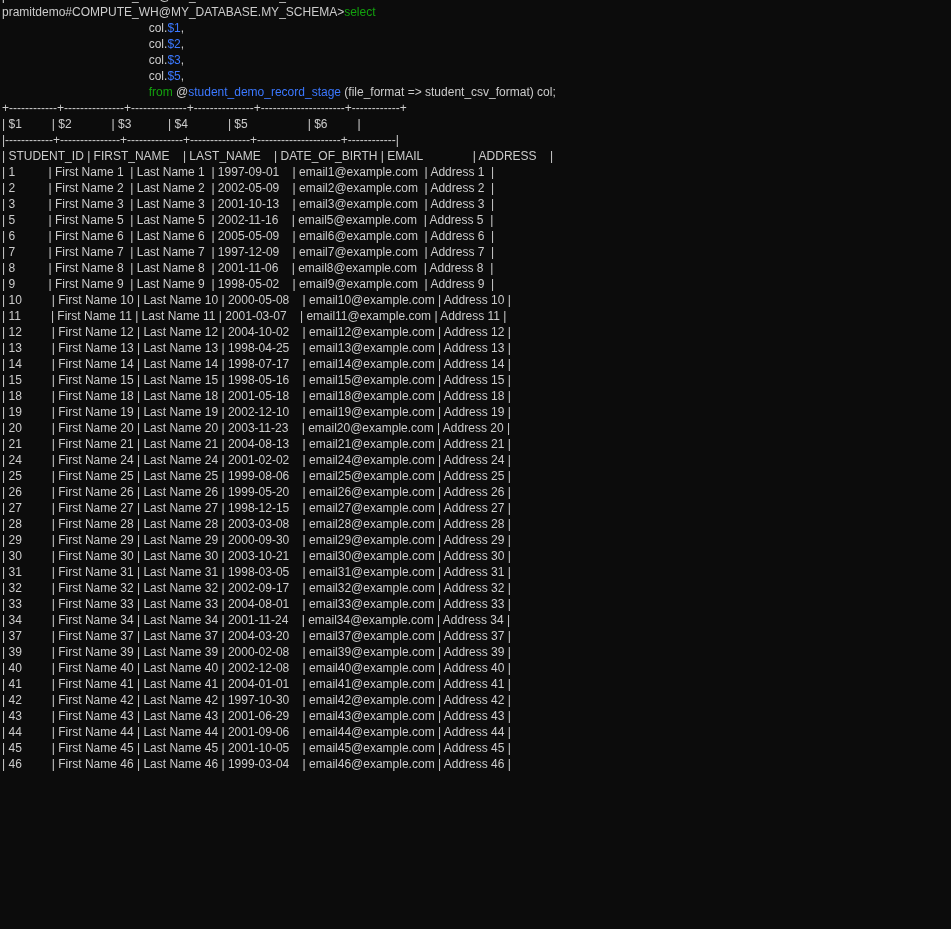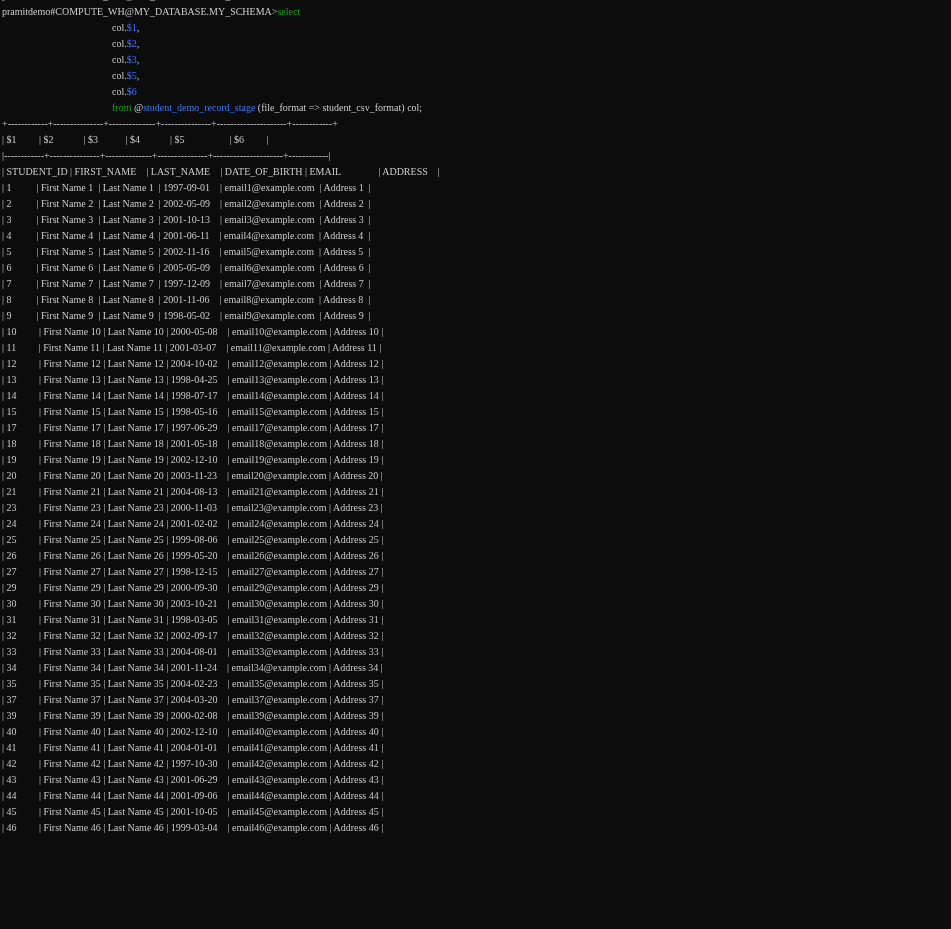--- a/index.html
+++ b/index.html
@@ -8,22 +8,22 @@
     width:951px;height:929px;
     overflow:hidden;
     background:var(--term-bg,#0c0c0c);
     box-sizing:border-box;
     padding:0 0 0 2px;
     cursor:text;
   }
   .buffer{margin-top:-12px;}
   .line{
     margin:0;padding:0;
-    font-family:Liberation Serif, serif;
-    font-size:10px;
+    font-family:Liberation Sans, sans-serif;
+    font-size:12px;
     line-height:16px;
     color:var(--term-fg,#cccccc);
     white-space:pre;
   }
   .kw{color:var(--term-green,#13a10e);}
   .var{color:var(--term-blue,#3b78ff);}
 </style>
 </head>
 <body>
 
@@ -32,65 +32,61 @@
 
     <pre class="line"><span>pramitdemo#COMPUTE_WH@MY_DATABASE.MY_SCHEMA&gt;</span><span class="kw">select</span></pre>
 
     <pre class="line"><span>pramitdemo#COMPUTE_WH@MY_DATABASE.MY_SCHEMA&gt;</span><span class="kw">select</span></pre>
 
     <div id="sql-column-lines">
         <pre class="line"><span>                                            col.</span><span class="var">$1</span><span>,</span></pre>
         <pre class="line"><span>                                            col.</span><span class="var">$2</span><span>,</span></pre>
         <pre class="line"><span>                                            col.</span><span class="var">$3</span><span>,</span></pre>
         <pre class="line"><span>                                            col.</span><span class="var">$5</span><span>,</span></pre>
-        <pre class="line"><span>                                            col.</span><span class="var">$6</span><span></span></pre>
       </div>
 
     <pre class="line"><span id="from-indent">                                            </span><span class="kw">from</span><span> @</span><span class="var">student_demo_record_stage</span><span> (file_format =&gt; student_csv_format) col;</span></pre>
 
     <div id="result-table">
         <pre class="line">+------------+---------------+--------------+---------------+---------------------+------------+</pre>
         <pre class="line">| $1         | $2            | $3           | $4            | $5                  | $6         |</pre>
         <pre class="line">|------------+---------------+--------------+---------------+---------------------+------------|</pre>
         <pre class="line">| STUDENT_ID | FIRST_NAME    | LAST_NAME    | DATE_OF_BIRTH | EMAIL               | ADDRESS    |</pre>
         <pre class="line">| 1          | First Name 1  | Last Name 1  | 1997-09-01    | email1@example.com  | Address 1  |</pre>
         <pre class="line">| 2          | First Name 2  | Last Name 2  | 2002-05-09    | email2@example.com  | Address 2  |</pre>
         <pre class="line">| 3          | First Name 3  | Last Name 3  | 2001-10-13    | email3@example.com  | Address 3  |</pre>
-        <pre class="line">| 4          | First Name 4  | Last Name 4  | 2001-06-11    | email4@example.com  | Address 4  |</pre>
         <pre class="line">| 5          | First Name 5  | Last Name 5  | 2002-11-16    | email5@example.com  | Address 5  |</pre>
         <pre class="line">| 6          | First Name 6  | Last Name 6  | 2005-05-09    | email6@example.com  | Address 6  |</pre>
         <pre class="line">| 7          | First Name 7  | Last Name 7  | 1997-12-09    | email7@example.com  | Address 7  |</pre>
         <pre class="line">| 8          | First Name 8  | Last Name 8  | 2001-11-06    | email8@example.com  | Address 8  |</pre>
         <pre class="line">| 9          | First Name 9  | Last Name 9  | 1998-05-02    | email9@example.com  | Address 9  |</pre>
         <pre class="line">| 10         | First Name 10 | Last Name 10 | 2000-05-08    | email10@example.com | Address 10 |</pre>
         <pre class="line">| 11         | First Name 11 | Last Name 11 | 2001-03-07    | email11@example.com | Address 11 |</pre>
         <pre class="line">| 12         | First Name 12 | Last Name 12 | 2004-10-02    | email12@example.com | Address 12 |</pre>
         <pre class="line">| 13         | First Name 13 | Last Name 13 | 1998-04-25    | email13@example.com | Address 13 |</pre>
         <pre class="line">| 14         | First Name 14 | Last Name 14 | 1998-07-17    | email14@example.com | Address 14 |</pre>
         <pre class="line">| 15         | First Name 15 | Last Name 15 | 1998-05-16    | email15@example.com | Address 15 |</pre>
-        <pre class="line">| 17         | First Name 17 | Last Name 17 | 1997-06-29    | email17@example.com | Address 17 |</pre>
         <pre class="line">| 18         | First Name 18 | Last Name 18 | 2001-05-18    | email18@example.com | Address 18 |</pre>
         <pre class="line">| 19         | First Name 19 | Last Name 19 | 2002-12-10    | email19@example.com | Address 19 |</pre>
         <pre class="line">| 20         | First Name 20 | Last Name 20 | 2003-11-23    | email20@example.com | Address 20 |</pre>
         <pre class="line">| 21         | First Name 21 | Last Name 21 | 2004-08-13    | email21@example.com | Address 21 |</pre>
-        <pre class="line">| 23         | First Name 23 | Last Name 23 | 2000-11-03    | email23@example.com | Address 23 |</pre>
         <pre class="line">| 24         | First Name 24 | Last Name 24 | 2001-02-02    | email24@example.com | Address 24 |</pre>
         <pre class="line">| 25         | First Name 25 | Last Name 25 | 1999-08-06    | email25@example.com | Address 25 |</pre>
         <pre class="line">| 26         | First Name 26 | Last Name 26 | 1999-05-20    | email26@example.com | Address 26 |</pre>
         <pre class="line">| 27         | First Name 27 | Last Name 27 | 1998-12-15    | email27@example.com | Address 27 |</pre>
+        <pre class="line">| 28         | First Name 28 | Last Name 28 | 2003-03-08    | email28@example.com | Address 28 |</pre>
         <pre class="line">| 29         | First Name 29 | Last Name 29 | 2000-09-30    | email29@example.com | Address 29 |</pre>
         <pre class="line">| 30         | First Name 30 | Last Name 30 | 2003-10-21    | email30@example.com | Address 30 |</pre>
         <pre class="line">| 31         | First Name 31 | Last Name 31 | 1998-03-05    | email31@example.com | Address 31 |</pre>
         <pre class="line">| 32         | First Name 32 | Last Name 32 | 2002-09-17    | email32@example.com | Address 32 |</pre>
         <pre class="line">| 33         | First Name 33 | Last Name 33 | 2004-08-01    | email33@example.com | Address 33 |</pre>
         <pre class="line">| 34         | First Name 34 | Last Name 34 | 2001-11-24    | email34@example.com | Address 34 |</pre>
-        <pre class="line">| 35         | First Name 35 | Last Name 35 | 2004-02-23    | email35@example.com | Address 35 |</pre>
         <pre class="line">| 37         | First Name 37 | Last Name 37 | 2004-03-20    | email37@example.com | Address 37 |</pre>
         <pre class="line">| 39         | First Name 39 | Last Name 39 | 2000-02-08    | email39@example.com | Address 39 |</pre>
-        <pre class="line">| 40         | First Name 40 | Last Name 40 | 2002-12-10    | email40@example.com | Address 40 |</pre>
+        <pre class="line">| 40         | First Name 40 | Last Name 40 | 2002-12-08    | email40@example.com | Address 40 |</pre>
         <pre class="line">| 41         | First Name 41 | Last Name 41 | 2004-01-01    | email41@example.com | Address 41 |</pre>
         <pre class="line">| 42         | First Name 42 | Last Name 42 | 1997-10-30    | email42@example.com | Address 42 |</pre>
         <pre class="line">| 43         | First Name 43 | Last Name 43 | 2001-06-29    | email43@example.com | Address 43 |</pre>
         <pre class="line">| 44         | First Name 44 | Last Name 44 | 2001-09-06    | email44@example.com | Address 44 |</pre>
         <pre class="line">| 45         | First Name 45 | Last Name 45 | 2001-10-05    | email45@example.com | Address 45 |</pre>
         <pre class="line">| 46         | First Name 46 | Last Name 46 | 1999-03-04    | email46@example.com | Address 46 |</pre>
       </div>
 
   </div>
 </div>

